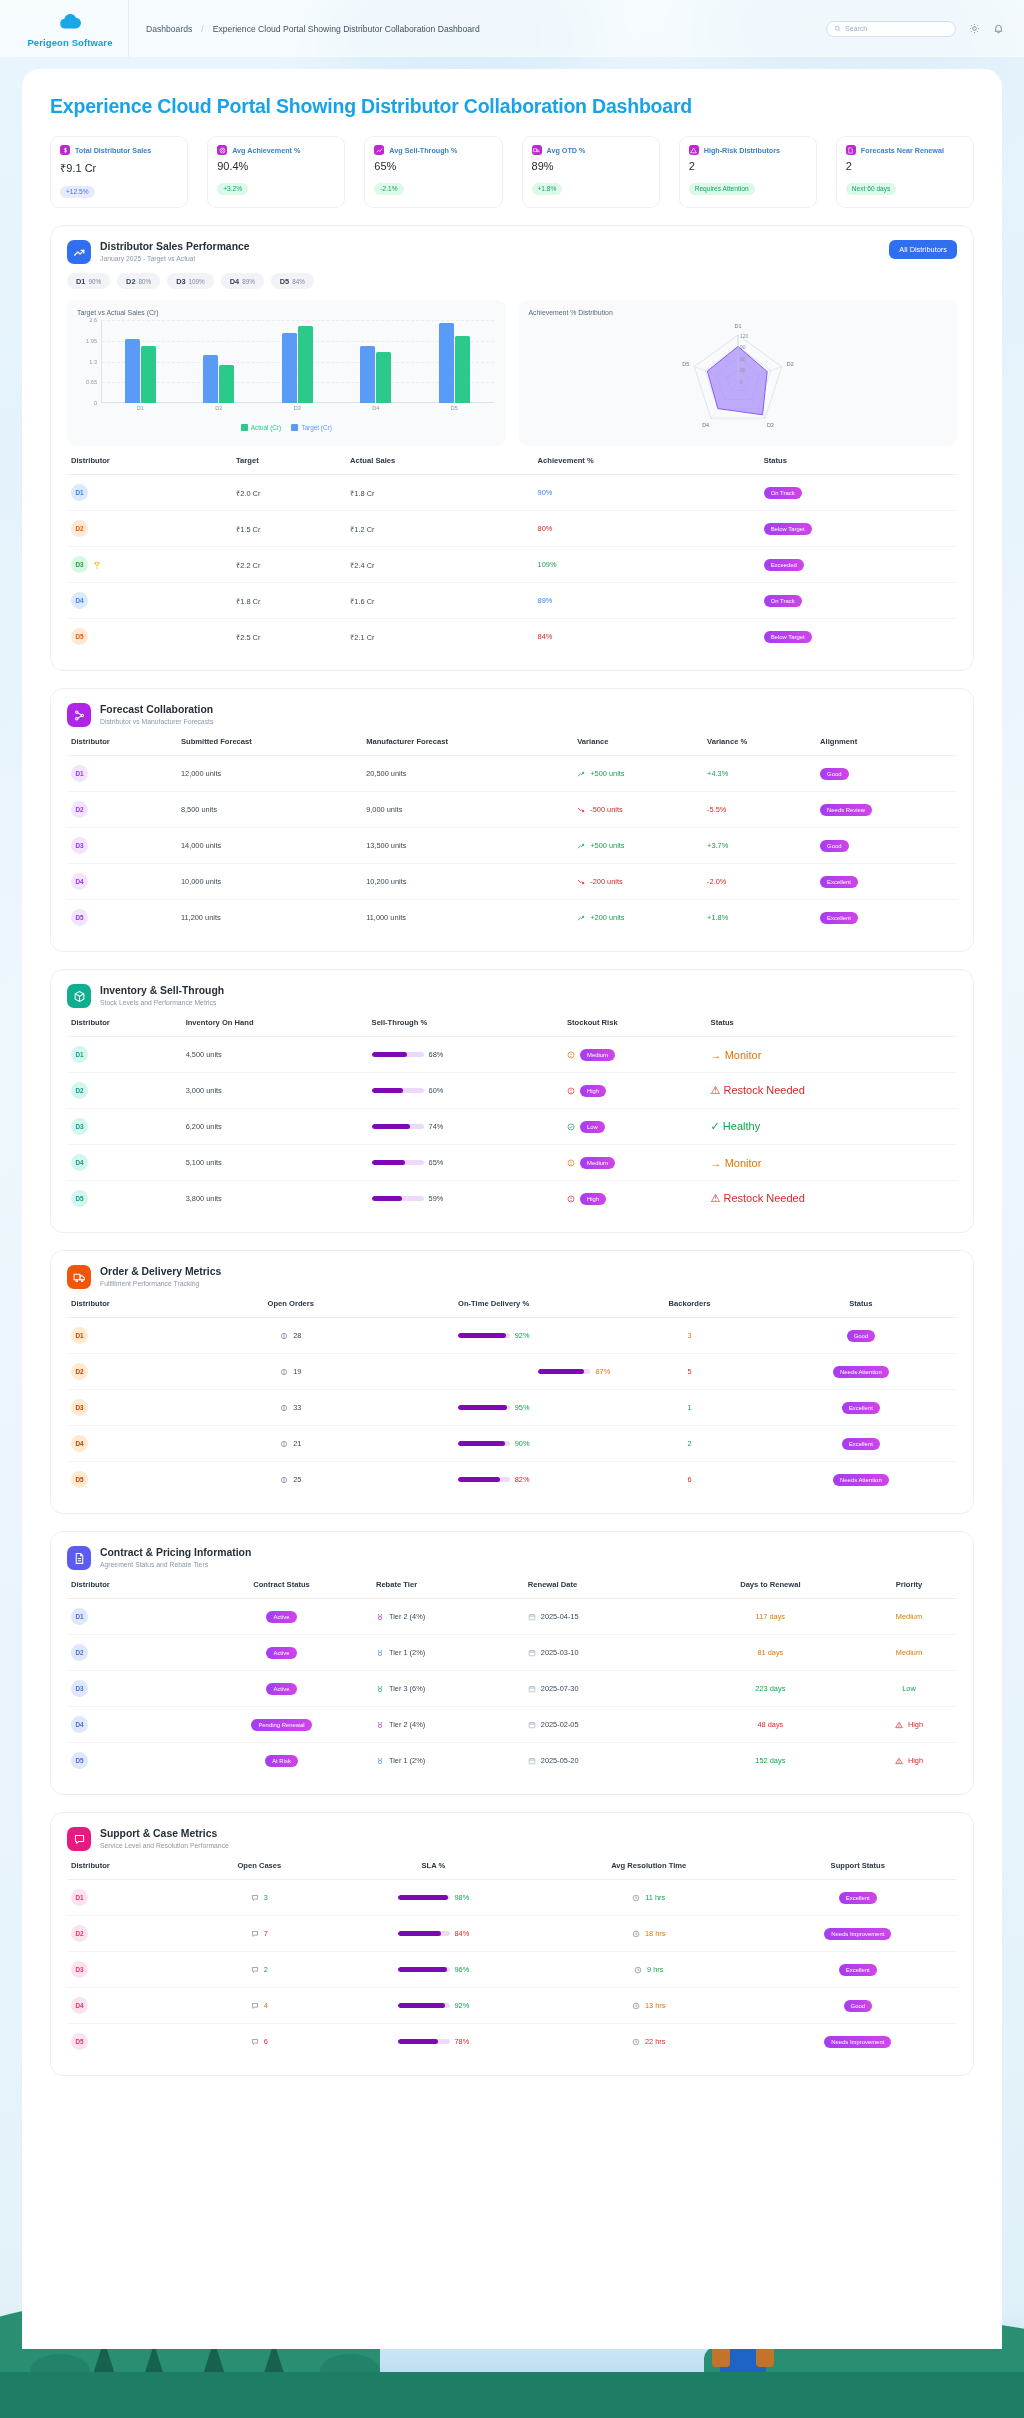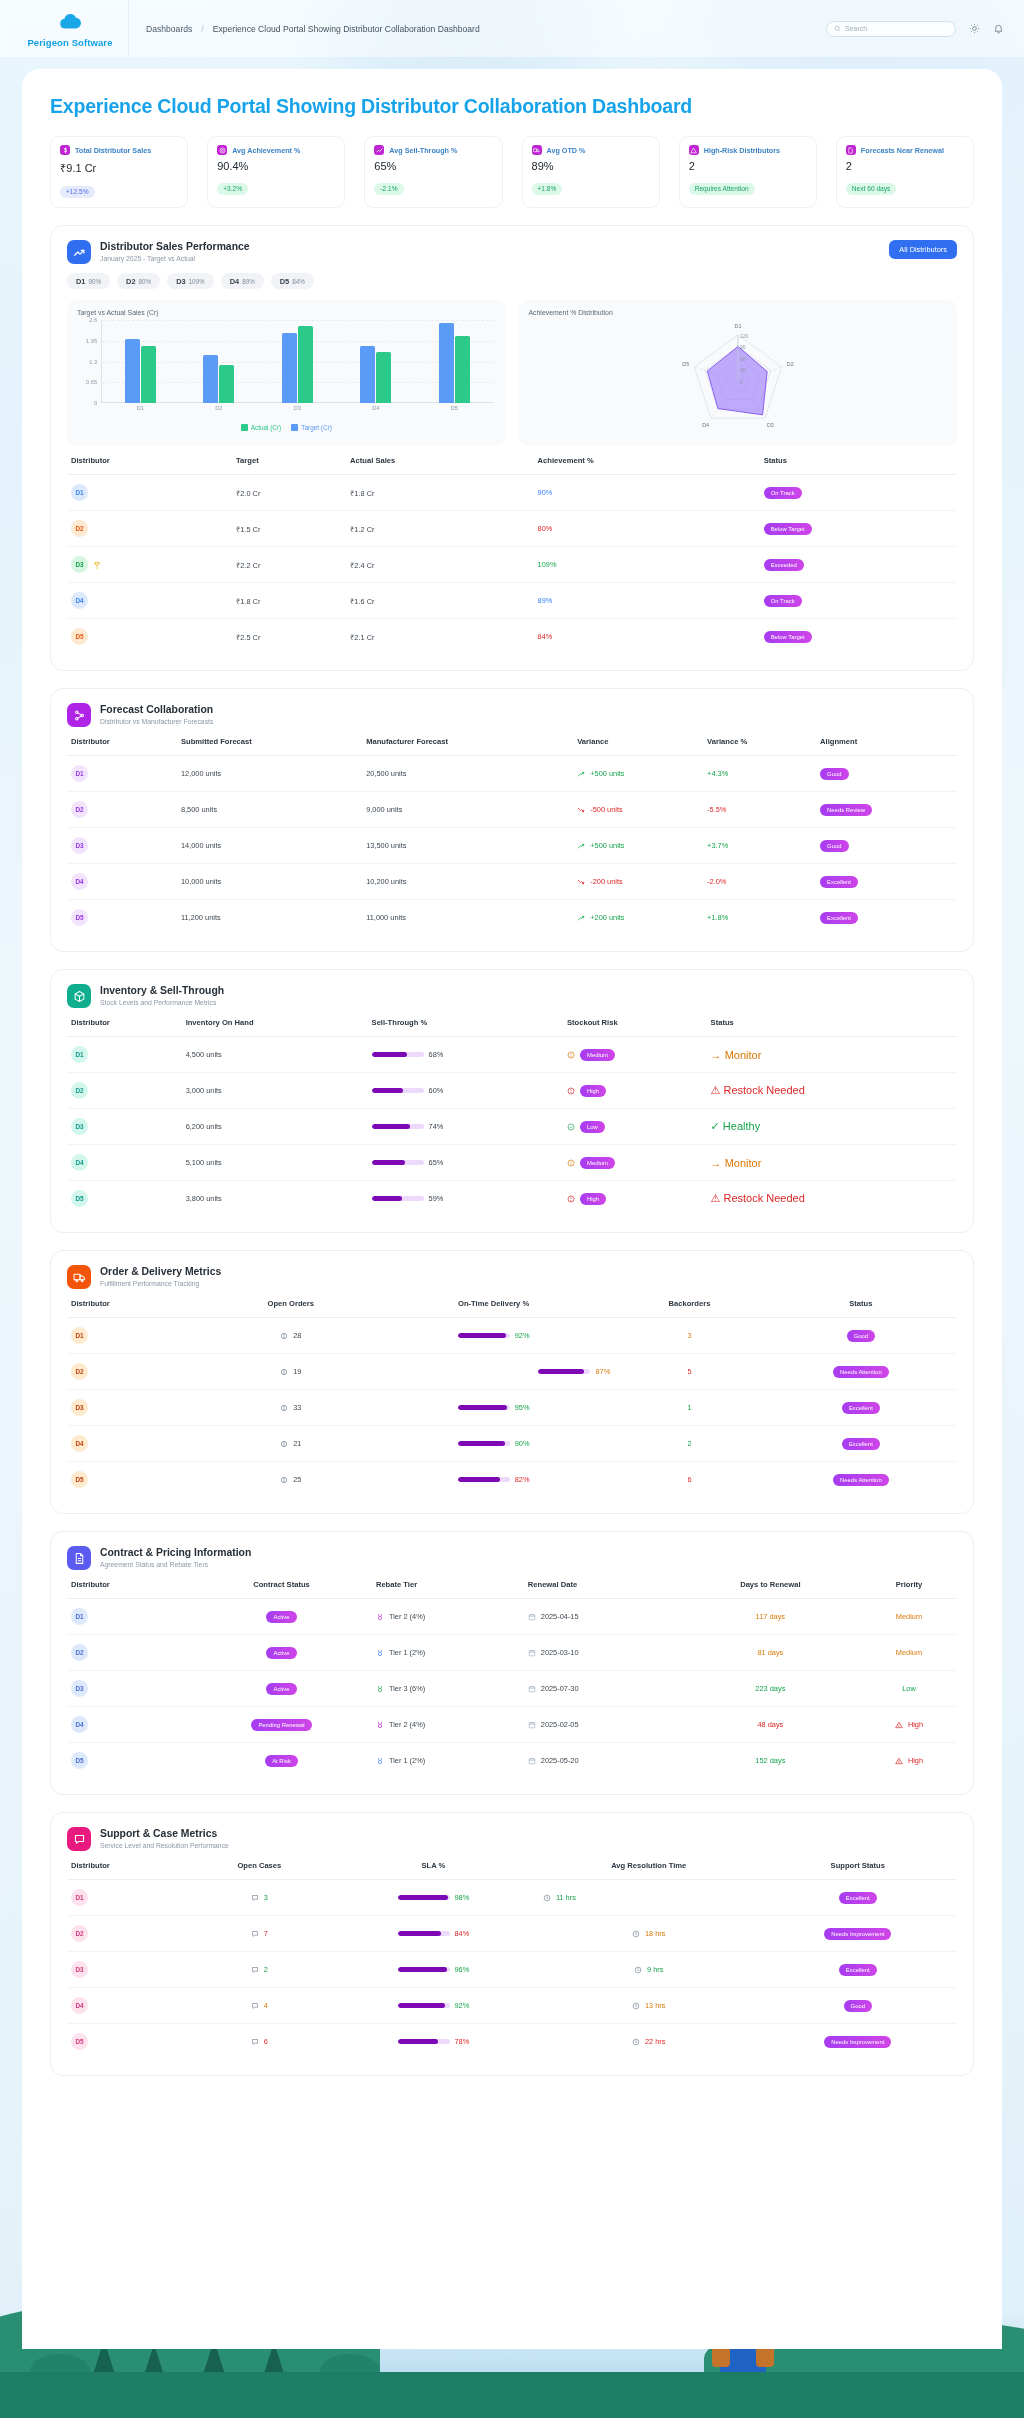--- a/index.html
+++ b/index.html
@@ -1021,21 +1021,21 @@
             </td>
   <td class="center">
               <span class="cellflex" style="justify-content:center">
                 <span class="pillbar">
                   <i style="width:98%"></i>
                 </span>
                 <span class="g">98%</span>
               </span>
             </td>
   <td class="center g">
-              <span class="cellflex" style="justify-content:flex-start"><span class="tiny-ic">
+              <span class="cellflex" style="justify-content:center"><span class="tiny-ic">
                   <svg viewBox="0 0 24 24" fill="none" stroke="#64748b" stroke-width="1.8">
                     <circle cx="12" cy="12" r="8.5"></circle>
                     <path d="M12 7v5.5l3.5 2"></path>
                   </svg>
                 </span>11 hrs</span>
             </td>
   <td class="center"><span class="badge">Excellent</span></td>
  </tr>
  <tr>
   <td><span class="av" style="background:#fde2ee;color:#d6377e">D2</span></td>

